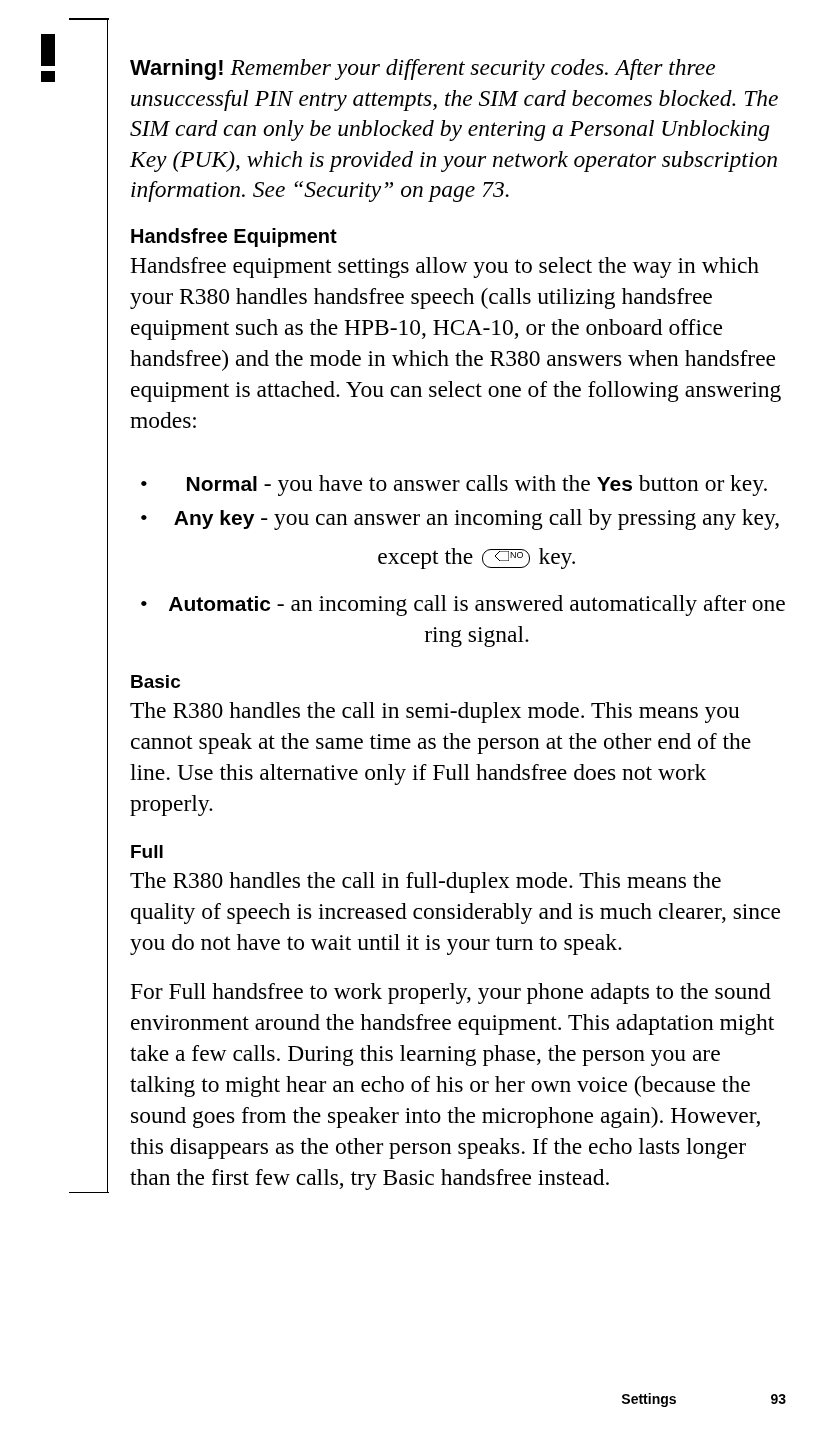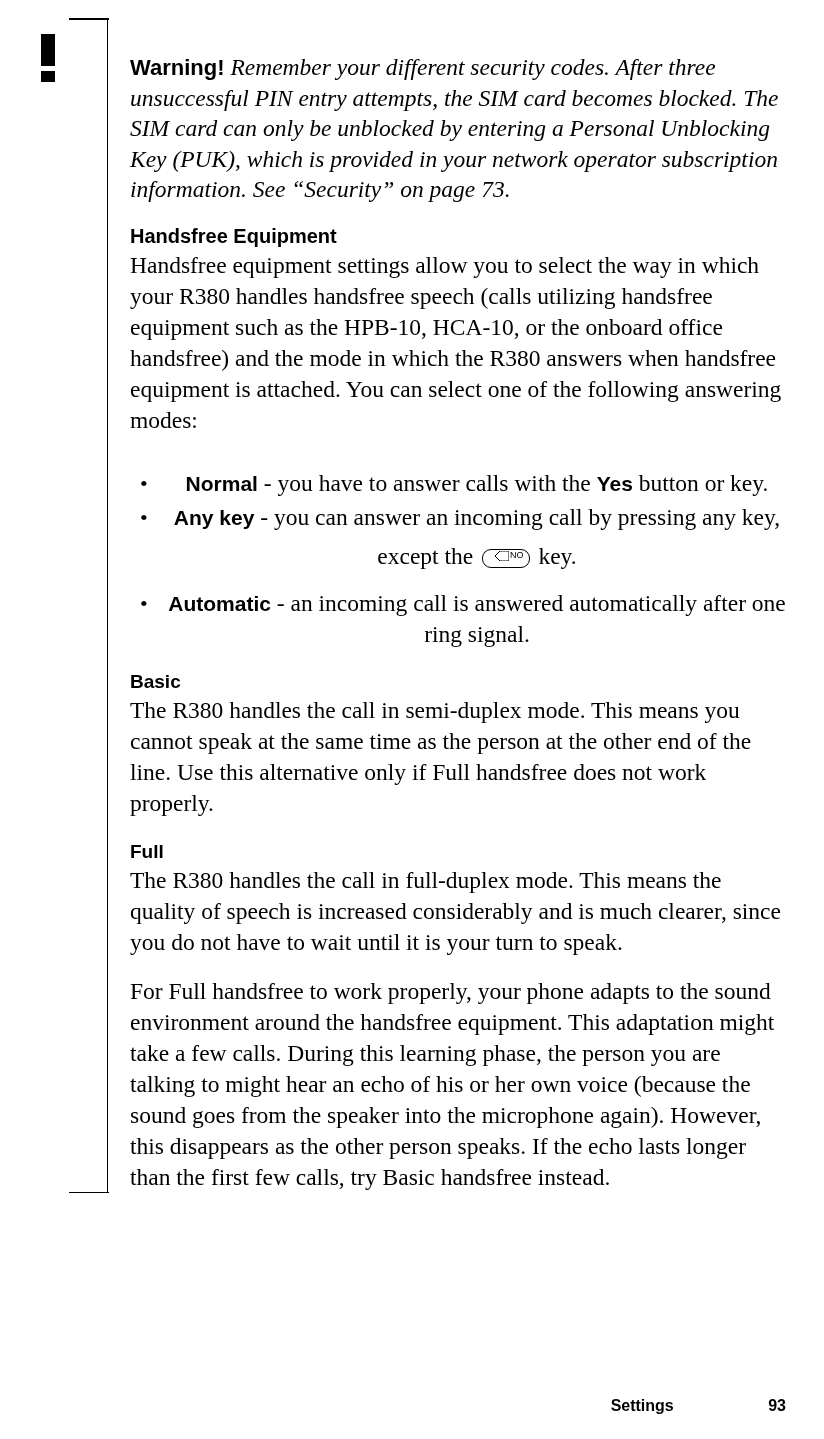--- a/index.html
+++ b/index.html
@@ -137,25 +137,25 @@
       font-weight: bold;
       font-size: 19px;
       margin-top: 22px;
       margin-bottom: 2px;
     }
     .sub-para {
       margin-bottom: 18px;
     }
     .footer {
       position: absolute;
-      bottom: 24px;
+      bottom: 32px;
       right: 38px;
       font-family: Arial, Helvetica, sans-serif;
       font-weight: bold;
-      font-size: 16px;
+      font-size: 14px;
     }
     .footer-section {
       margin-right: 90px;
     }
     .change-para {
       margin-bottom: 4px;
     }
   </style>
 </head>
 <body>

